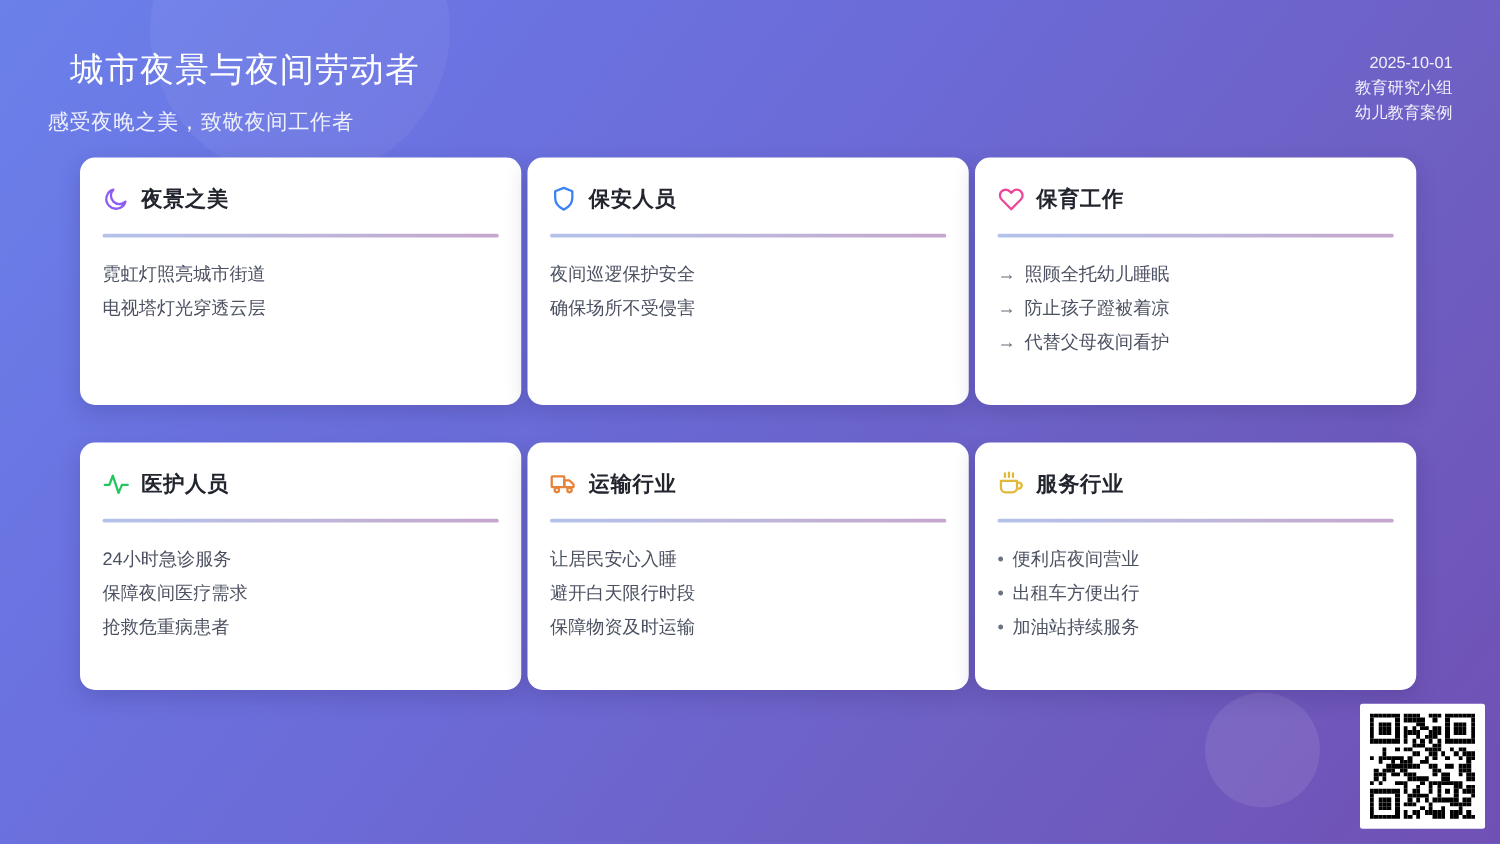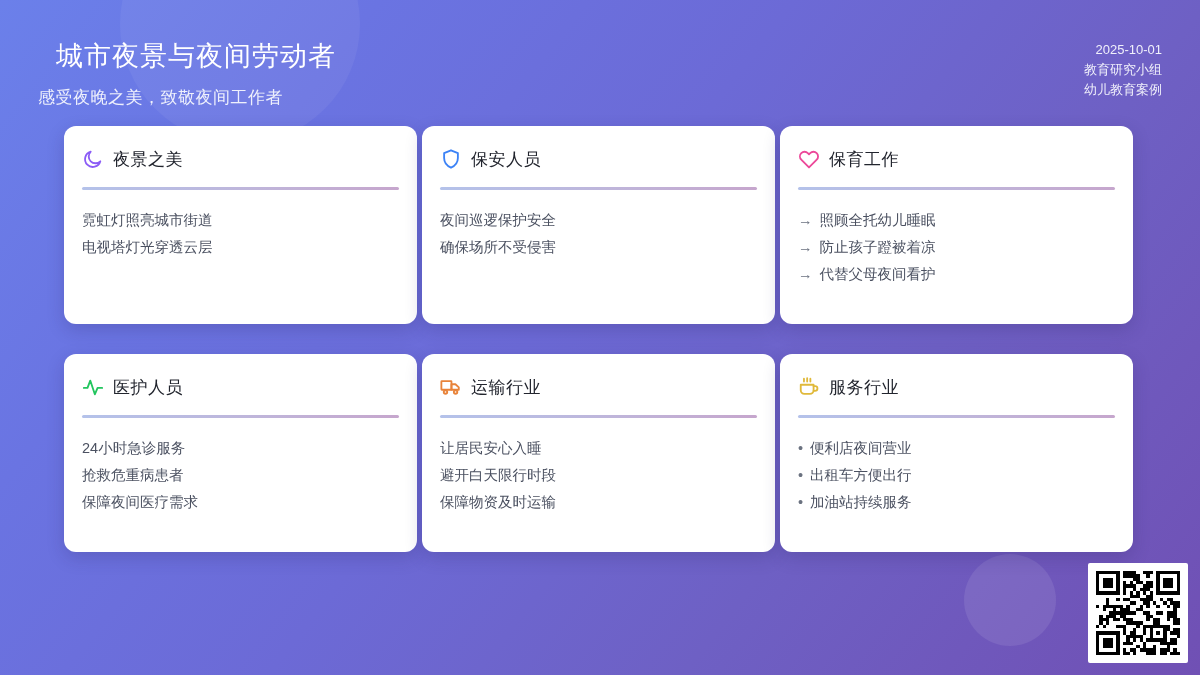--- a/index.html
+++ b/index.html
@@ -100,21 +100,21 @@
   .card-icon {
     width: 22px; height: 22px;
     flex: 0 0 22px;
     display: flex;
     align-items: center;
     justify-content: center;
   }
   .card-icon svg { display: block; }
   .card-title {
     font-size: 17px;
-    font-weight: normal;
+    font-weight: bold;
     color: #22252e;
     letter-spacing: 0.5px;
     white-space: nowrap;
   }
 
   .divider {
     margin-top: 15px;
     height: 3px;
     border-radius: 2px;
     background: linear-gradient(90deg, #b4c2ea 0%, #bfb5da 55%, #c6a6cd 100%);
@@ -243,24 +243,24 @@
             </svg>
           </span>
           <span class="card-title">医护人员</span>
         </div>
         <div class="divider"></div>
         <ul class="card-list">
           <li>
             <span>24小时急诊服务</span>
           </li>
           <li>
+            <span>保障夜间医疗需求</span>
+          </li>
+          <li>
             <span>抢救危重病患者</span>
-          </li>
-          <li>
-            <span>保障夜间医疗需求</span>
           </li>
         </ul>
       </div>
       <div class="card">
         <div class="card-head">
           <span class="card-icon">
             <svg width="22" height="22" viewBox="0 0 24 24">
               <rect fill="none" stroke="#e8833a" stroke-width="2" stroke-linecap="round" stroke-linejoin="round" x="1.5" y="5.5" width="11" height="9.5" rx="0.5"></rect>
               <path fill="none" stroke="#e8833a" stroke-width="2" stroke-linecap="round" stroke-linejoin="round" d="M12.5 9h4.3l3.7 3.4V15h-8z"></path>
               <circle fill="none" stroke="#e8833a" stroke-width="2" stroke-linecap="round" stroke-linejoin="round" cx="6" cy="17.5" r="1.9"></circle>

